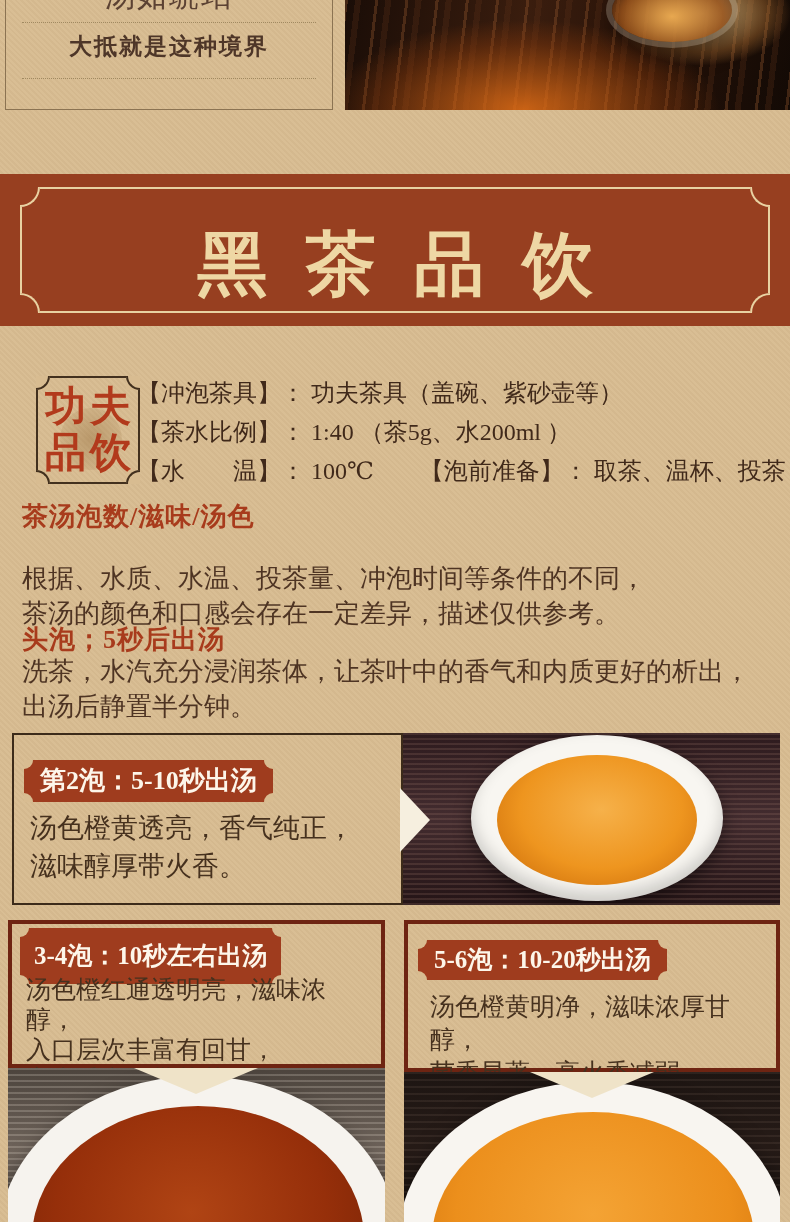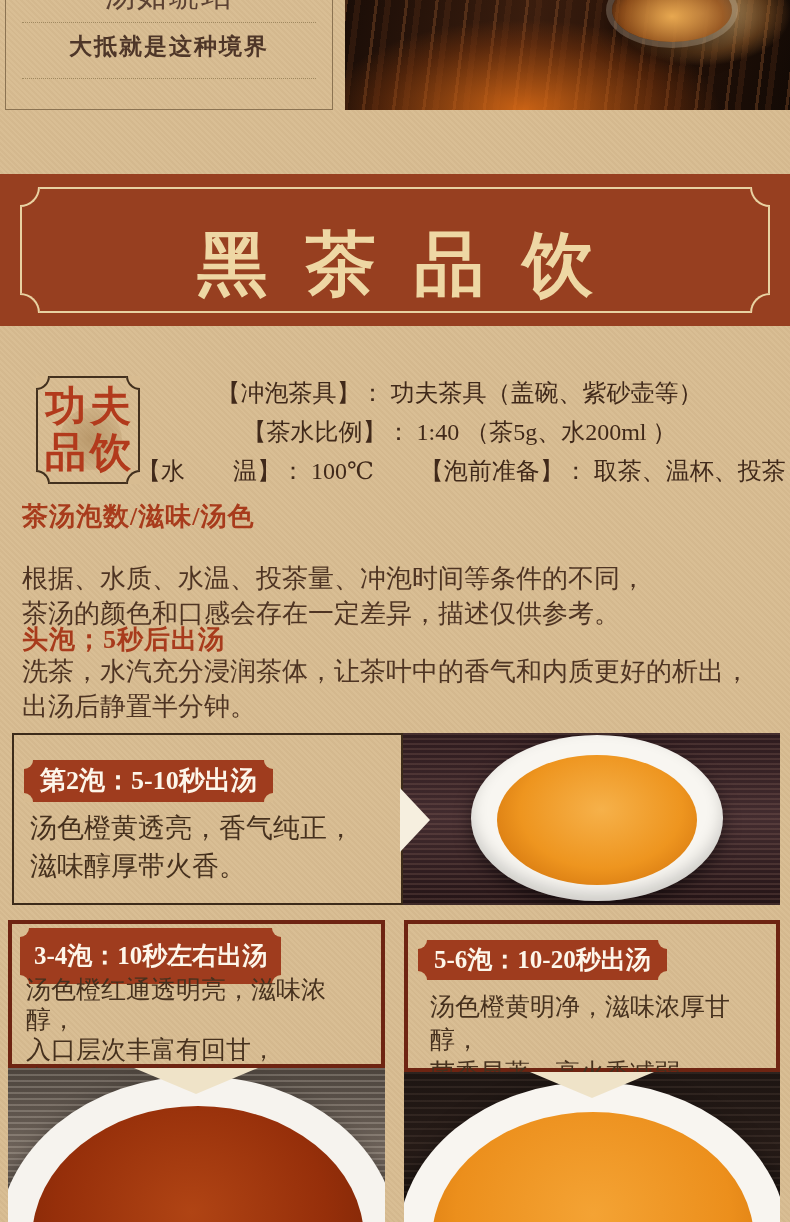--- a/index.html
+++ b/index.html
@@ -39,21 +39,21 @@
       color:#eed7a4;letter-spacing:.55em;text-indent:.55em;}
 
   
   .seal{position:absolute;left:36px;top:376px;width:100px;height:104px;border:2px solid #42301e;text-align:center;}
   .seal .corner{background:#d8bc91;width:14px;height:14px;}
   .seal .corner::after{width:12px;height:12px;border-color:#42301e;}
   .seal-watermark{position:absolute;left:22px;top:30px;width:62px;height:62px;border-radius:50%;
       background:radial-gradient(circle, rgba(150,110,60,.45), rgba(150,110,60,.15) 70%, transparent 75%);}
   .seal-line{position:relative;font-size:41px;line-height:46px;font-weight:700;color:#b23a1c;letter-spacing:4px;text-indent:4px;}
   .seal-line.first{margin-top:5px;}
-  .specs{position:absolute;left:137px;top:374px;width:645px;text-align:center;}
+  .specs{position:absolute;left:137px;top:374px;width:645px;}
   .spec-line{font-size:24px;line-height:39px;color:#40291a;white-space:nowrap;}
   .spec-gap{display:inline-block;width:46px;}
 
   
   .sec-heading{position:absolute;left:22px;font-size:26px;font-weight:700;color:#a83b1c;letter-spacing:1px;}
   .sec-body{position:absolute;left:22px;width:750px;font-size:26px;line-height:35px;color:#4e3423;}
   #sec1-h{top:499px;} #sec1-b{top:536px;margin-top:25px;}
   #sec2-h{top:622px;} #sec2-b{top:654px;}
 
   

